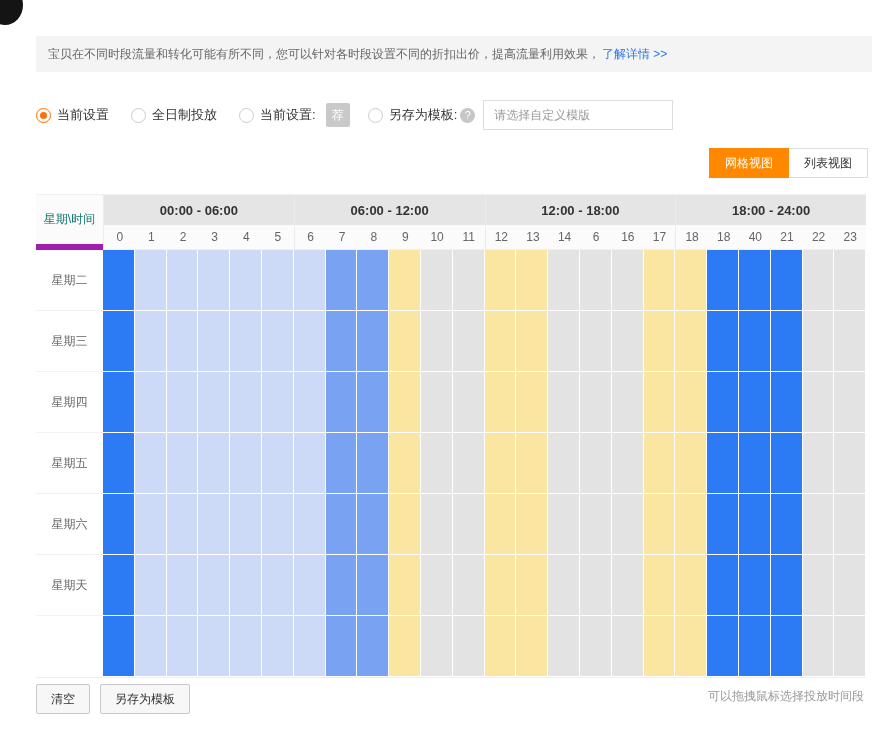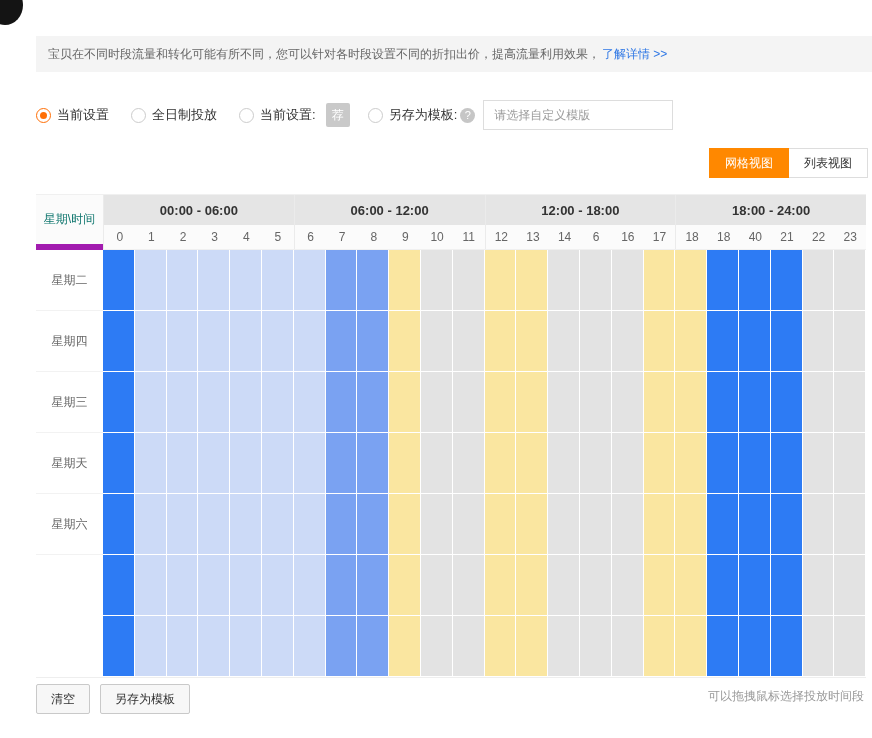--- a/index.html
+++ b/index.html
@@ -128,24 +128,25 @@
 
   <div class="views">
     <div class="view-btn view-grid">网格视图</div>
     <div class="view-btn view-list">列表视图</div>
   </div>
 
   <div class="sched">
     <div class="day-col" id="day-col">
       <div class="corner">星期\时间</div>
         <div class="day-label">星期二</div>
+        <div class="day-label">星期三</div>
         <div class="day-label">星期四</div>
-        <div class="day-label">星期三</div>
+        <div class="day-label">星期五</div>
+        <div class="day-label">星期六</div>
         <div class="day-label">星期天</div>
-        <div class="day-label">星期六</div>
       </div>
     <div class="grid-col">
       <div class="sections-row" id="sections-row">
           <div class="section">00:00 - 06:00</div>
           <div class="section">06:00 - 12:00</div>
           <div class="section">12:00 - 18:00</div>
           <div class="section">18:00 - 24:00</div>
         </div>
       <div class="hours-row" id="hours-row">
           <div class="hour sec-start">0</div>

